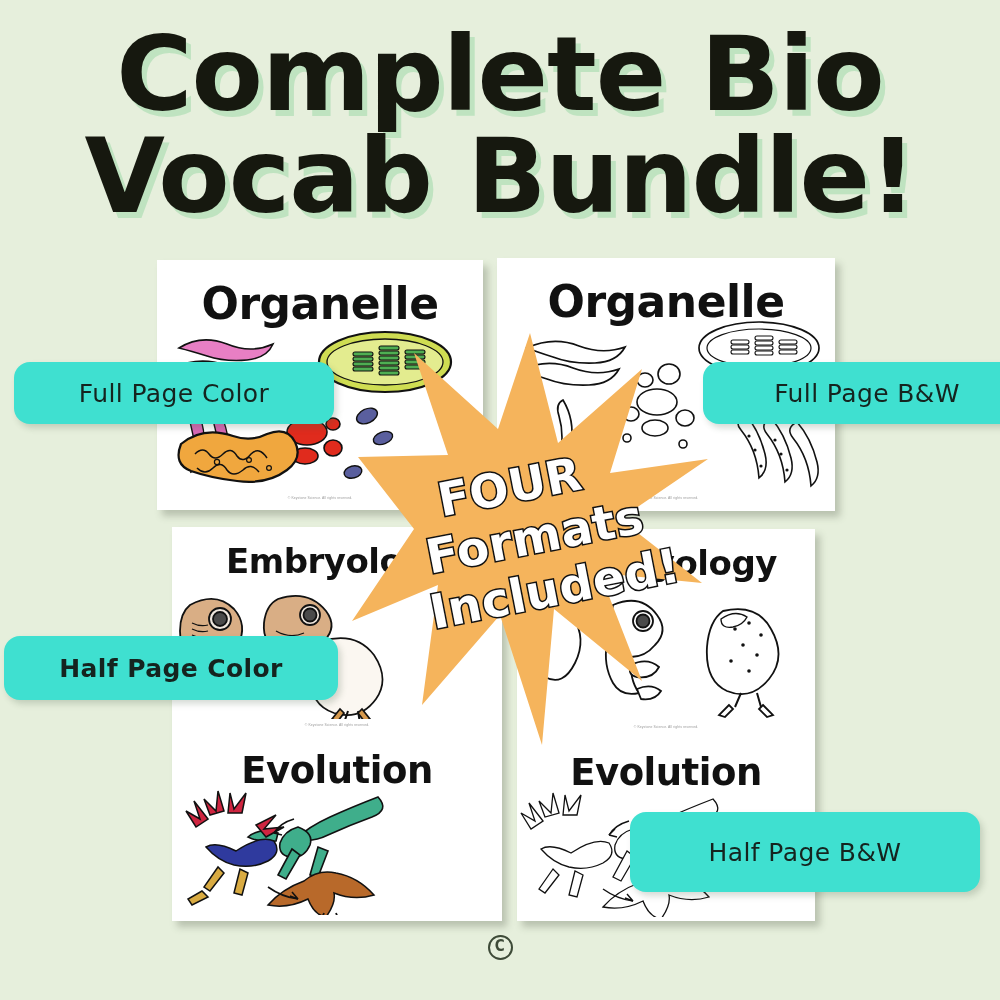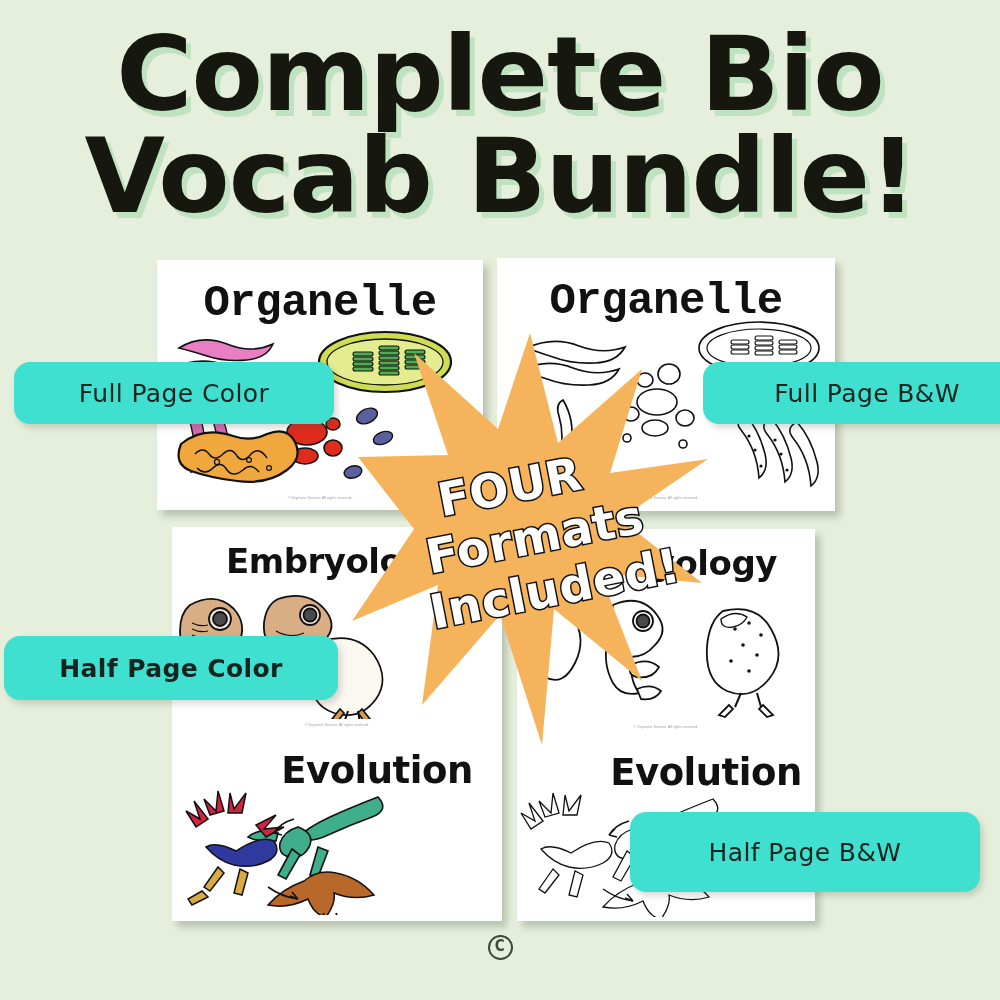--- a/index.html
+++ b/index.html
@@ -37,23 +37,23 @@
   .fineprint{
     position:absolute;left:0;width:100%;text-align:center;
     font-size:3.4px;color:#9a9a9a;letter-spacing:.1px;
   }
 
   #card-tl{left:157px;top:260px;width:326px;height:250px;}
   #card-tr{left:497px;top:258px;width:338px;height:253px;}
   #card-bl{left:172px;top:527px;width:330px;height:394px;}
   #card-br{left:517px;top:529px;width:298px;height:392px;}
 
-  #card-tl .card-title,#card-tr .card-title{top:18px;font-size:44px;font-family:Liberation Mono, monospace;}
+  #card-tl .card-title,#card-tr .card-title{top:18px;font-size:44px;}
   #card-bl .card-title.t1,#card-br .card-title.t1{top:14px;font-size:34px;}
-  #card-bl .card-title.t2,#card-br .card-title.t2{top:222px;font-size:37px;margin-left:40px;}
+  #card-bl .card-title.t2,#card-br .card-title.t2{top:222px;font-size:37px;}
 
   .art{position:absolute;}
 
   
   .badge{
     position:absolute;background:#3fe0d0;border-radius:16px;
     color:#15241f;font-family:"DejaVu Sans", sans-serif;
     font-size:25px;line-height:1;
     display:flex;align-items:center;justify-content:center;
     box-shadow:3px 4px 6px rgba(70,90,70,.22);

